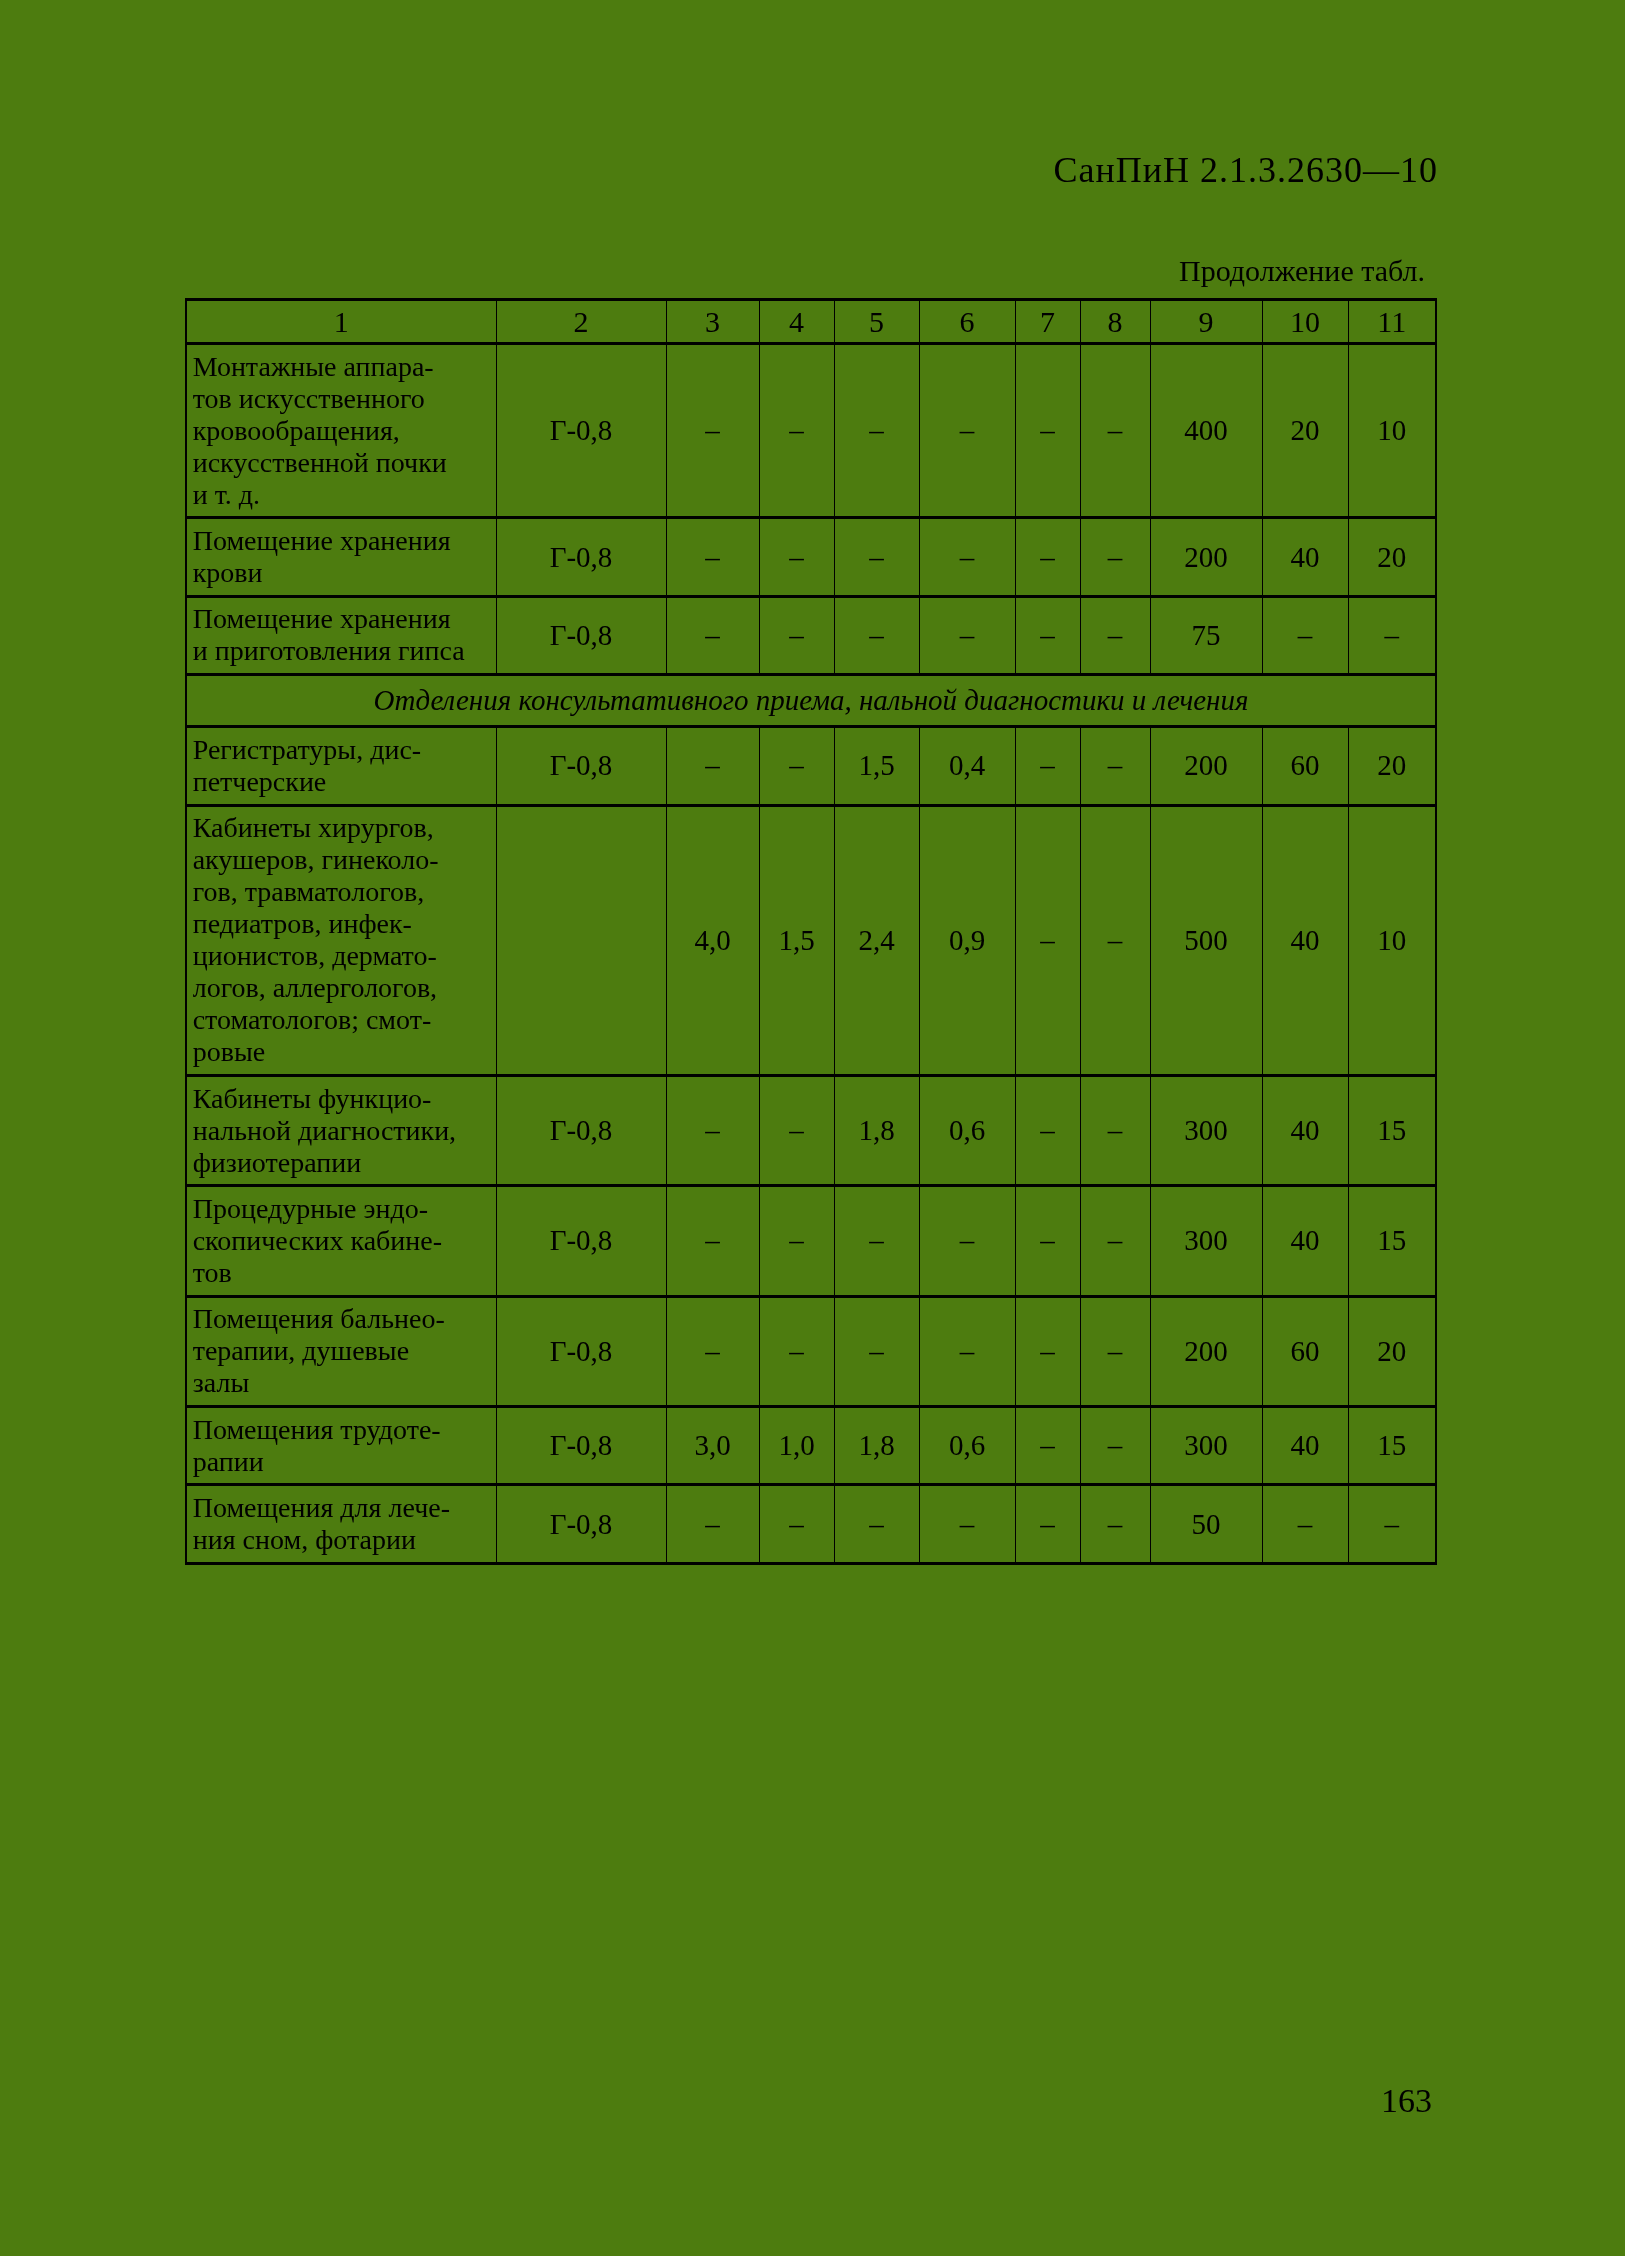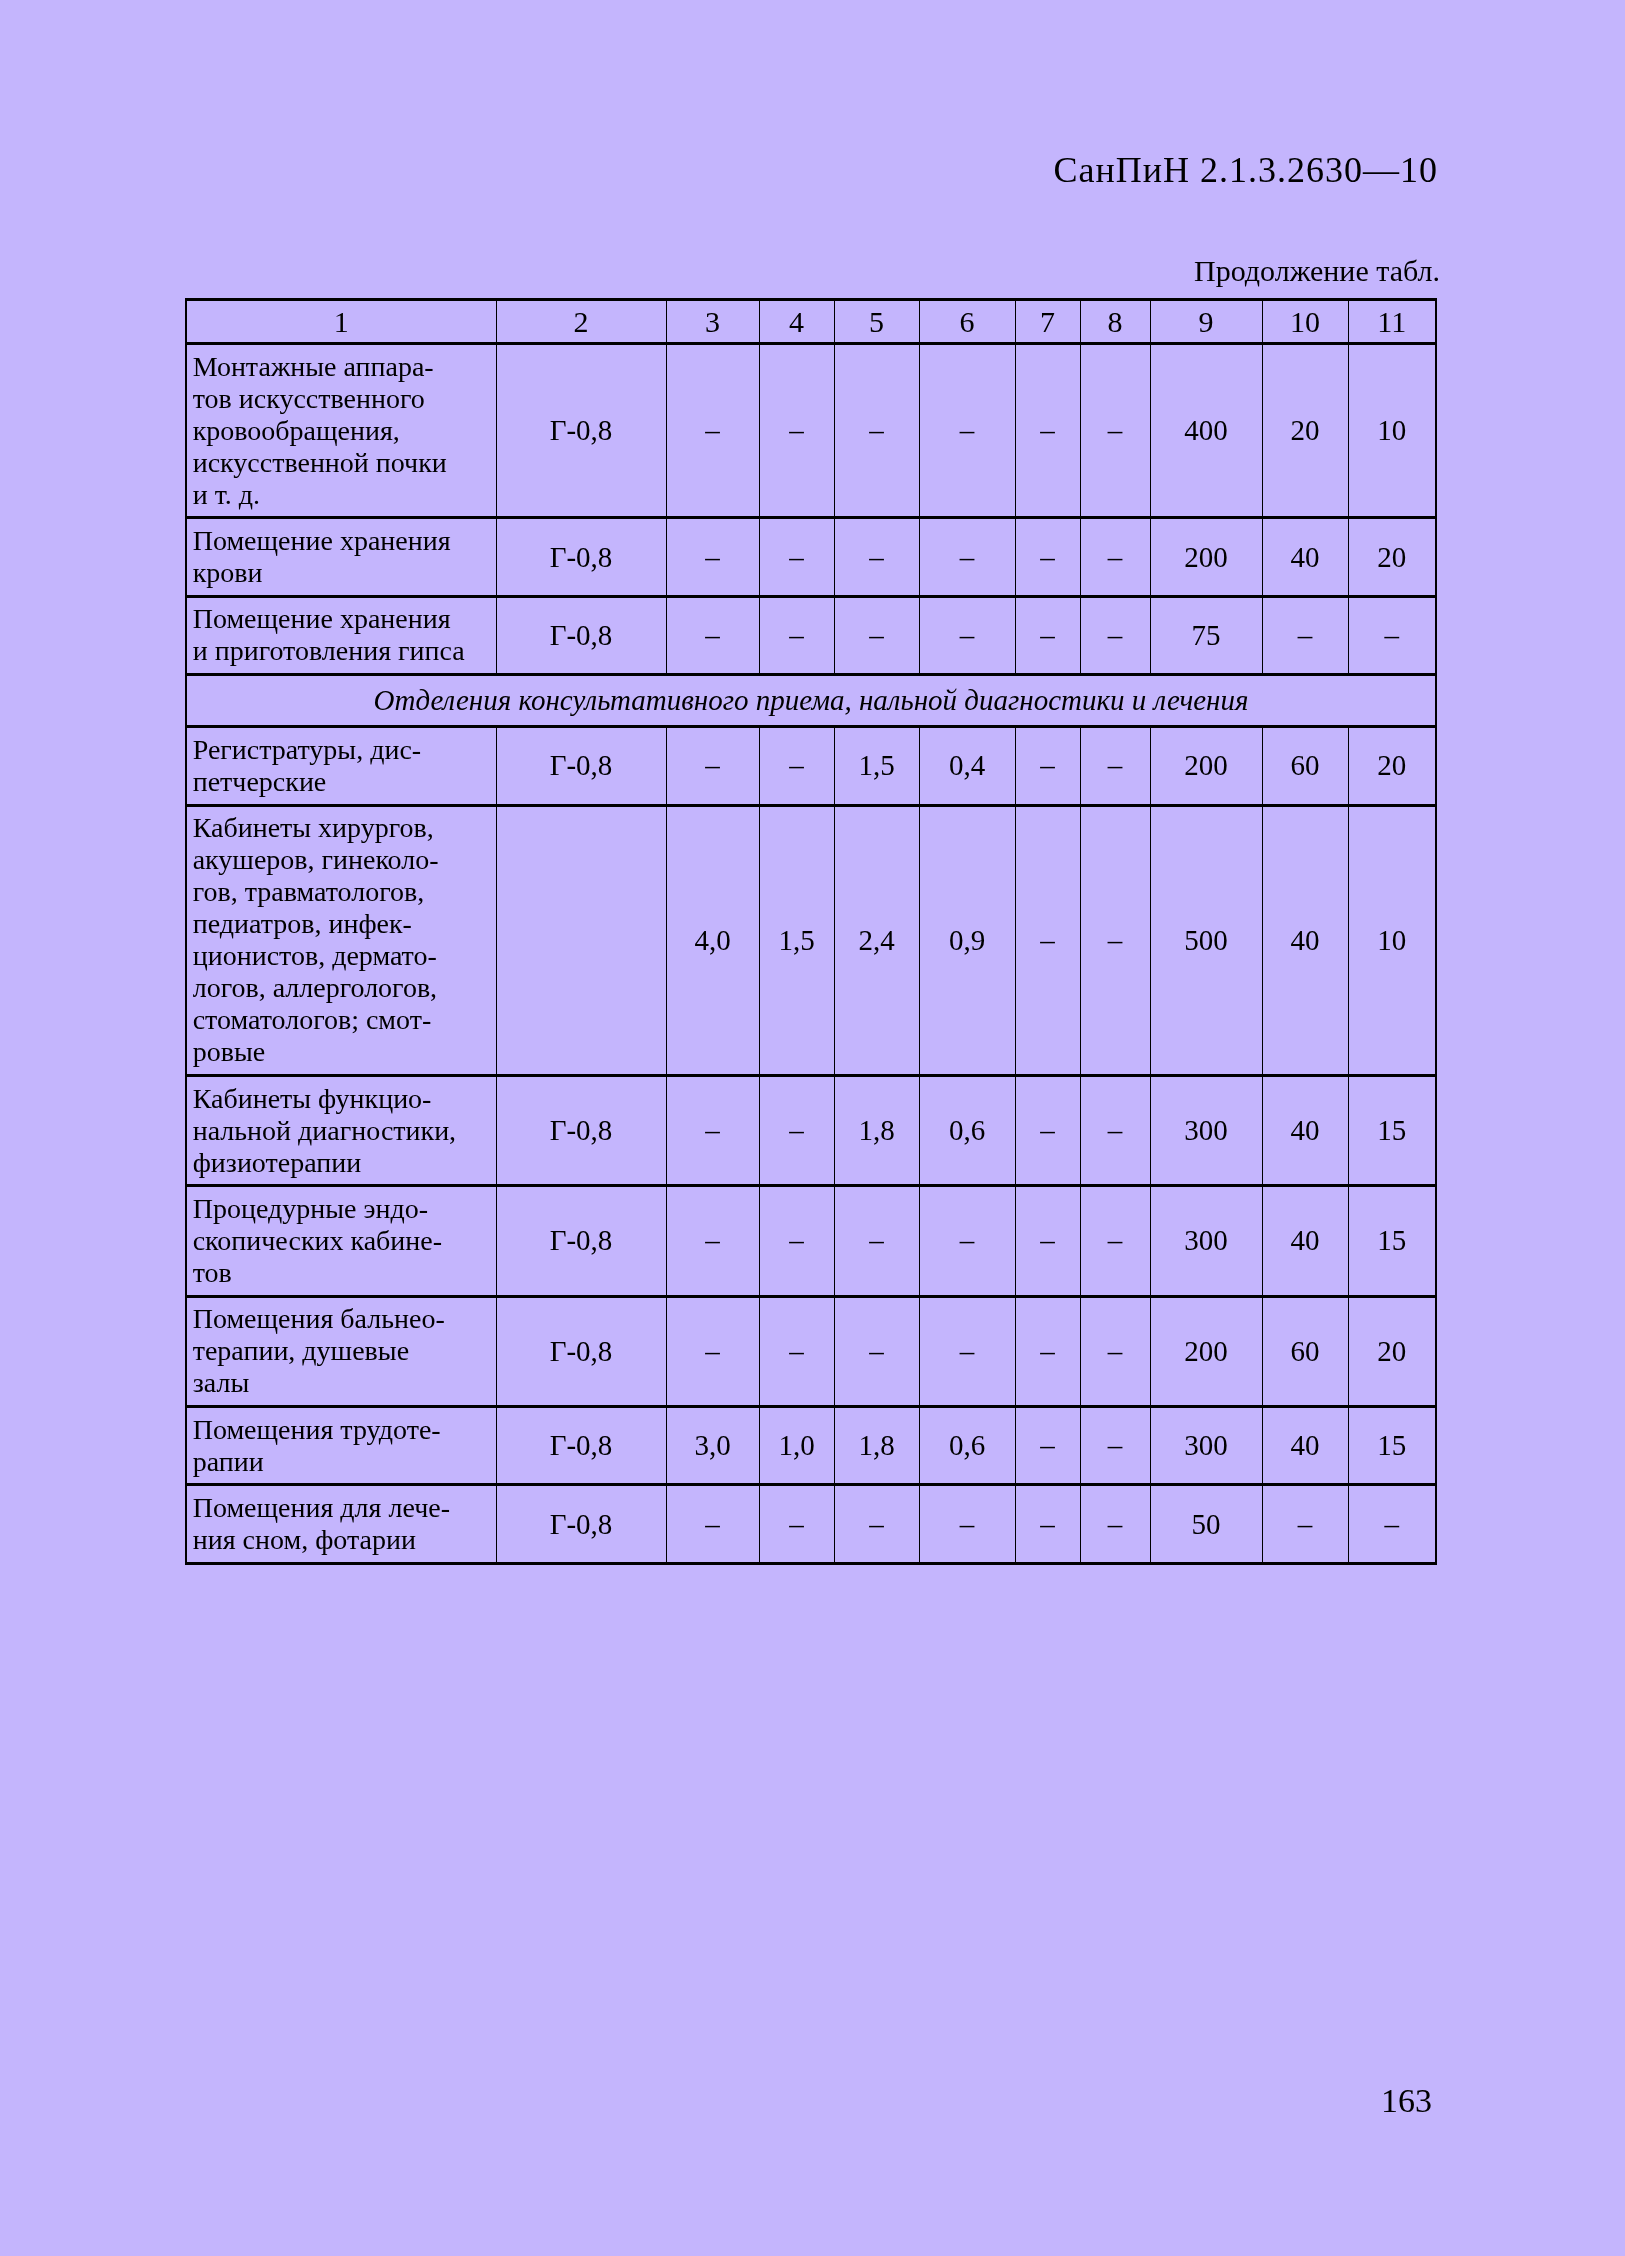--- a/index.html
+++ b/index.html
@@ -6,35 +6,35 @@
     margin: 0;
     padding: 0;
     background: #ffffff;
     font-family: "Liberation Serif", "DejaVu Serif", serif;
     color: #000;
   }
   .page {
     position: relative;
     width: 1625px;
     height: 2257px;
-    background: #c4b5fd;
+    background: #4d7c0f;
     overflow: hidden;
   }
   .doc-title {
     position: absolute;
     top: 149px;
     right: 187px;
     font-size: 36px;
     letter-spacing: 1px;
     white-space: nowrap;
   }
   .table-caption {
     position: absolute;
     top: 254px;
-    right: 185px;
+    right: 200px;
     font-size: 30px;
     white-space: nowrap;
   }
   table.norms {
     position: absolute;
     left: 185px;
     top: 298px;
     width: 1248px;
     border-collapse: collapse;
     table-layout: fixed;

